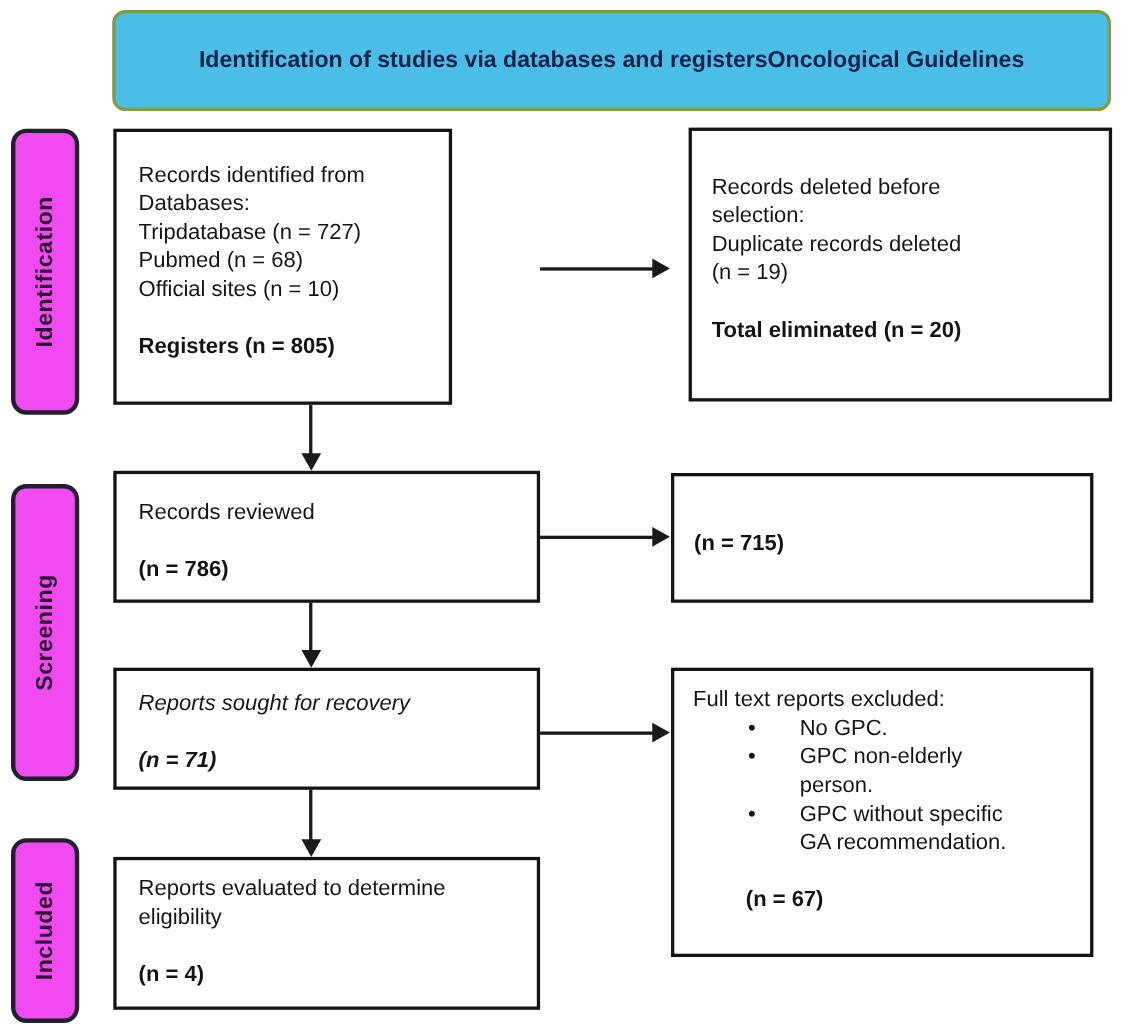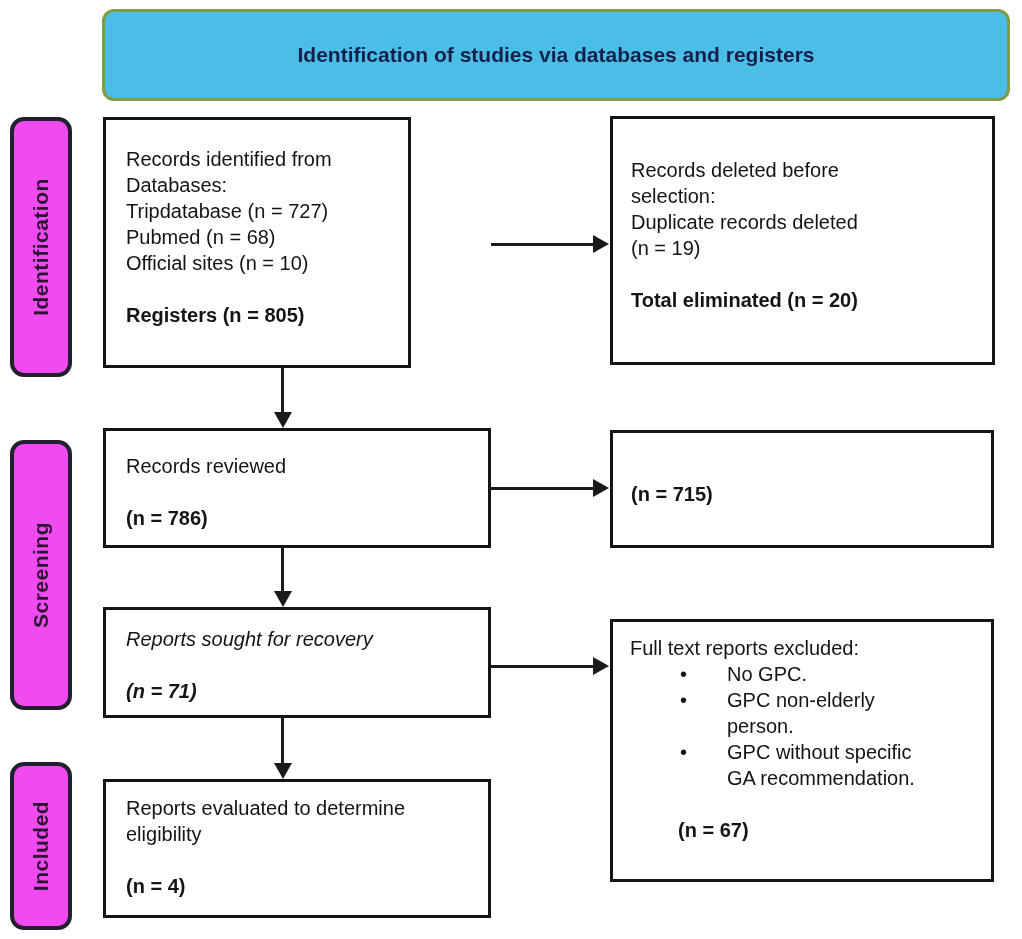--- a/index.html
+++ b/index.html
@@ -37,21 +37,21 @@
   .i2{margin-left:48px;}
   .i3{margin-left:97px;}
   .bullet{margin-left:50px;display:flex;}
   .bullet .dot{width:47px;flex:none;}
   
   .p-l1{padding:26px 16px 0 20px;}
   .p-r1{padding:38px 14px 0 18px;}
   .p-l2{padding:22px 16px 0 20px;}
   .p-r2{padding:22px 14px 0 18px;}
   .p-l3{padding:16px 16px 0 20px;}
-  .p-r3{padding:13px 14px 0 17px;margin-top:12px;}
+  .p-r3{padding:13px 14px 0 17px;}
   .p-l4{padding:13px 16px 0 20px;}
   
   .hshaft{position:absolute;height:3px;background:#1a1a1a;}
   .hhead{
     position:absolute;width:0;height:0;
     border-top:9px solid transparent;border-bottom:9px solid transparent;
     border-left:16px solid #1a1a1a;
   }
   .vshaft{position:absolute;width:3px;background:#1a1a1a;}
   .vhead{
@@ -60,20 +60,21 @@
     border-top:16px solid #1a1a1a;
   }
 </style>
 </head>
 <body>
 
 <div class="canvas">
 
   <div class="banner">
     <div class="bline">Identification of studies via databases and registers</div>
+    <div class="bline">Oncological Guidelines</div>
   </div>
 
   <div class="stage" style="top:117px;height:260px;">
     <span>Identification</span>
   </div>
   <div class="stage" style="top:440px;height:270px;">
     <span>Screening</span>
   </div>
   <div class="stage" style="top:762px;height:168px;">
     <span>Included</span>
@@ -98,21 +99,21 @@
       <div class="line spacer"></div>
       <div class="line bold">(n = 71)</div>
     </div>
   <div class="fbox p-l4" style="left:103px;top:779px;width:388px;height:139px;">
       <div class="line">Reports evaluated to determine</div>
       <div class="line">eligibility</div>
       <div class="line spacer"></div>
       <div class="line bold">(n = 4)</div>
     </div>
 
-  <div class="fbox p-r1" style="left:610px;top:116px;width:385px;height:249px;">
+  <div class="fbox p-r1" style="left:626px;top:116px;width:385px;height:249px;">
       <div class="line">Records deleted before</div>
       <div class="line">selection:</div>
       <div class="line i1">Duplicate records deleted</div>
       <div class="line i1">(n = 19)</div>
       <div class="line spacer"></div>
       <div class="line bold i1">Total eliminated (n = 20)</div>
     </div>
   <div class="fbox p-r2" style="left:610px;top:430px;width:384px;height:118px;">
       <div class="line spacer"></div>
       <div class="line bold">(n = 715)</div>

